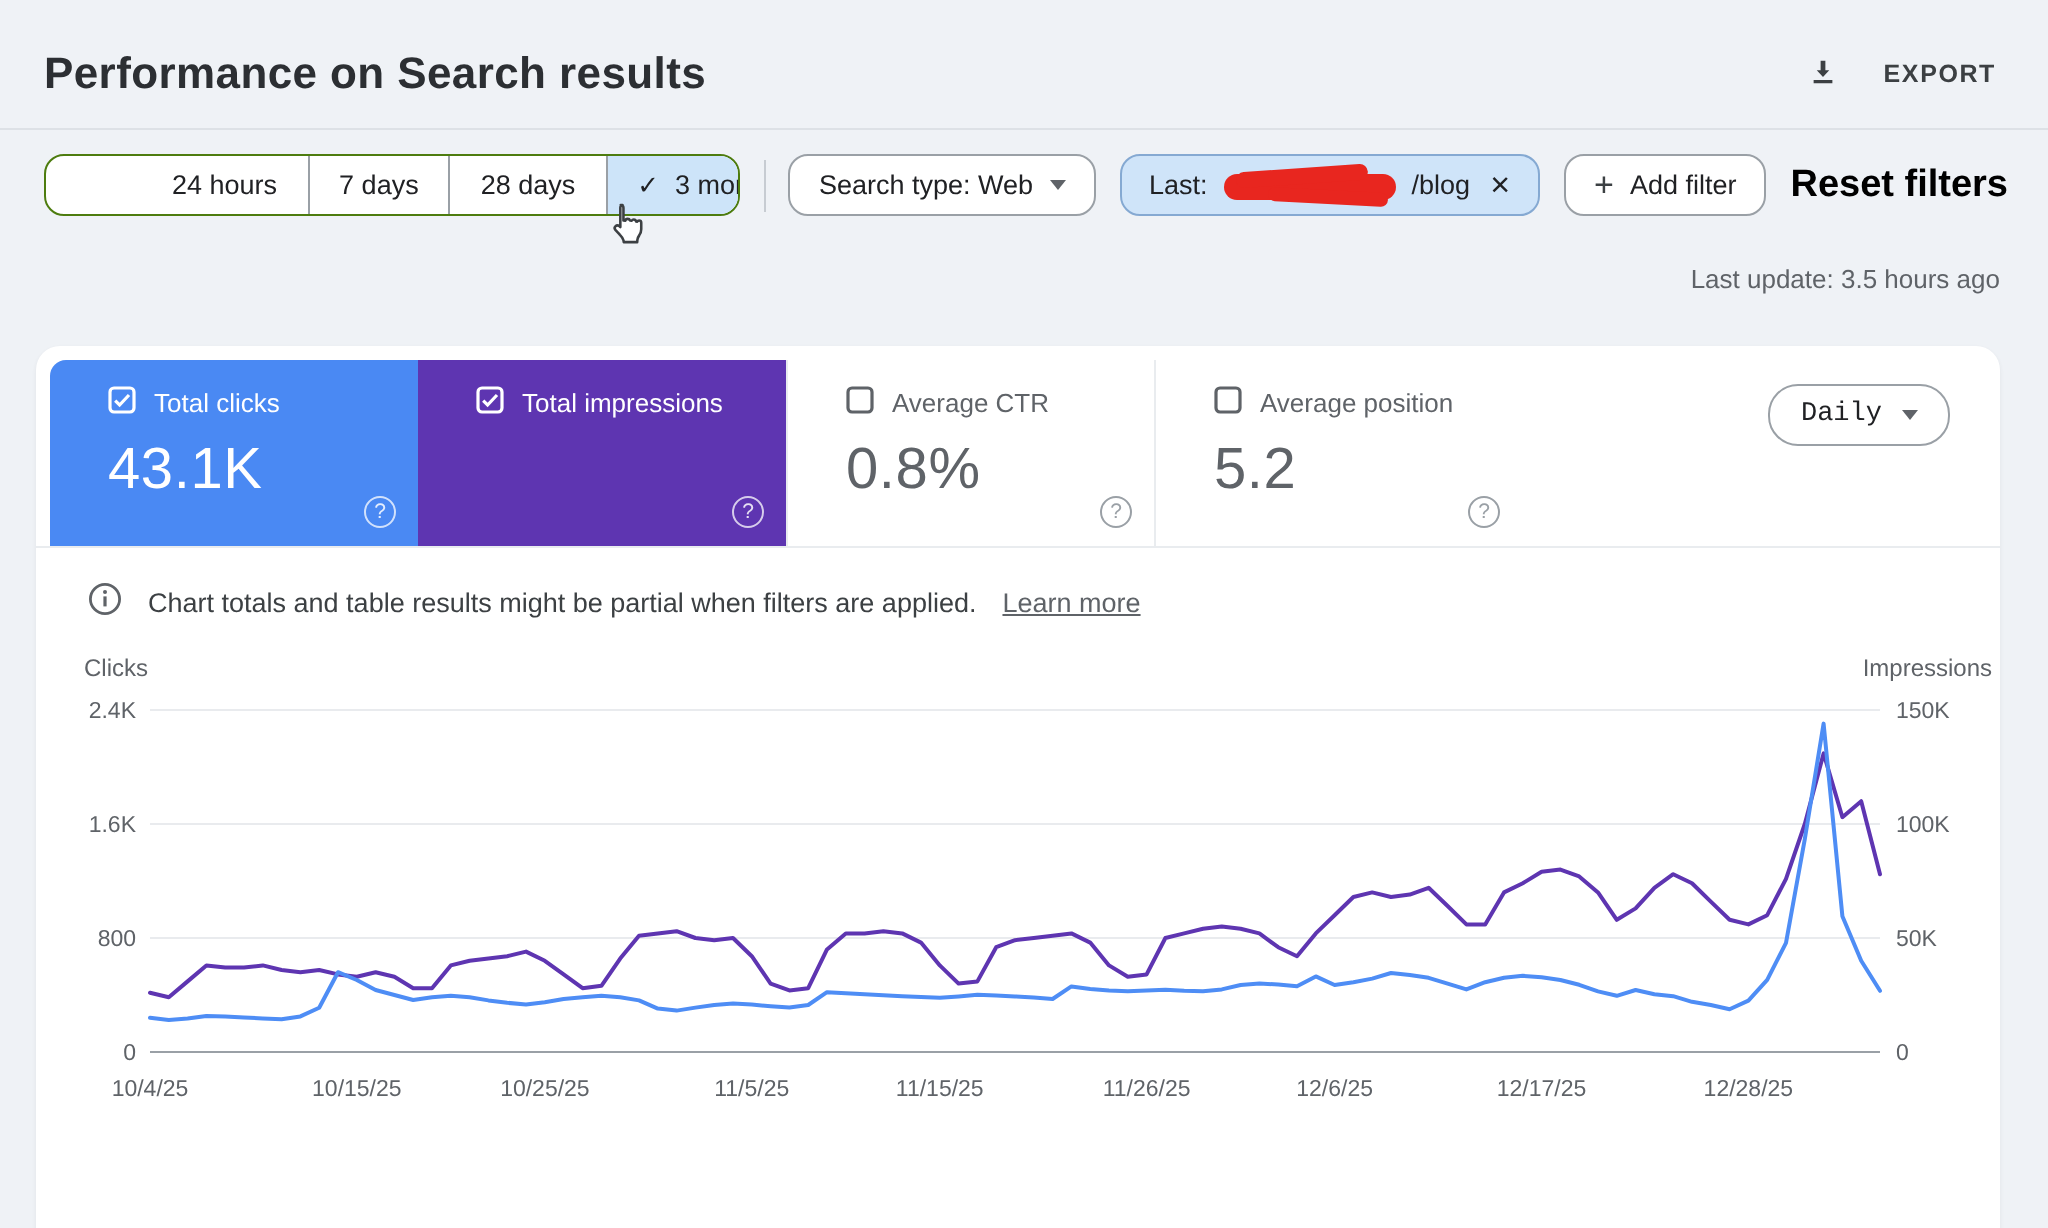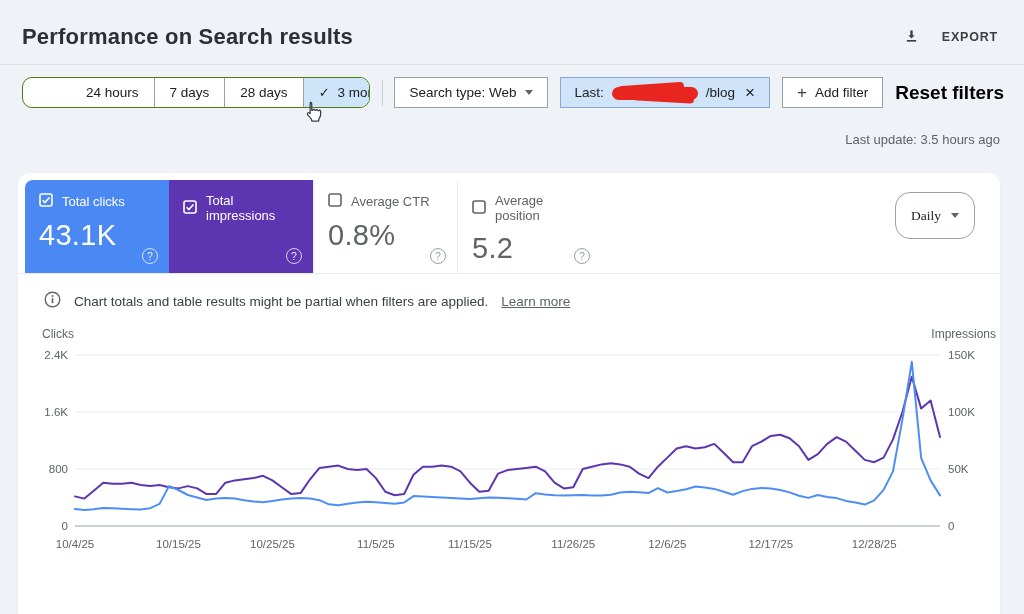--- a/index.html
+++ b/index.html
@@ -14,50 +14,50 @@
 
   
   .filter-row { display:flex; align-items:center; padding:12px 20px 10px 22px; gap:12px; white-space:nowrap; }
   .segmented { display:flex; border:1px solid #4d7c0f; border-radius:10px; background:#fff; overflow:hidden;padding-left:48px; }
   .segment { padding:0 15px; line-height:29px; font-size:13.5px; color:#202124; border-left:1px solid #9aa0a6; cursor:pointer; display:flex; align-items:center; gap:8px; }
   .segment:first-child { border-left:none; }
   .segment.selected { background:#cde4f9; }
   .check-glyph { font-size:13px; }
   .caret { width:0; height:0; border-left:4px solid transparent; border-right:4px solid transparent; border-top:5px solid #5f6368; display:inline-block; }
   .vsep { width:1px; height:26px; background:#c7ccd2; }
-  .chip { display:flex; align-items:center; gap:8px; border:1px solid #9aa0a6; border-radius:0; background:#fff; padding:0 14px; line-height:29px; font-size:13.5px; color:#202124; cursor:pointer; }
+  .chip { display:flex; align-items:center; gap:8px; border:1px solid #9aa0a6; border-radius:10px; background:#fff; padding:0 14px; line-height:29px; font-size:13.5px; color:#202124; cursor:pointer; }
   .chip.page-chip { background:#cfe4f9; border-color:#85a9d2; }
   .chip .x-glyph { font-size:17px; line-height:1; color:#202124; padding-left:2px; cursor:pointer; }
   .plus-glyph { font-size:17px; font-weight:400; color:#3c4043; }
   .reset-link { color:#000000; font-size:19px; font-weight:700; cursor:pointer; }
   .redact { display:inline-block; width:86px; height:13px; background:#e8261f; border-radius:8px; position:relative; top:1px; }
   .redact::before { content:""; position:absolute; left:6px; top:-3px; width:66px; height:8px; background:#e8261f; border-radius:6px; transform:rotate(-4deg); }
   .redact::after { content:""; position:absolute; right:4px; bottom:-2px; width:60px; height:7px; background:#e8261f; border-radius:6px; transform:rotate(3deg); }
 
   .last-update-row { text-align:right; padding:14px 24px 0 0; font-size:13px; color:#5f6368; }
 
   
   .hand-cursor { position:absolute; left:301px; top:100px; z-index:50; pointer-events:none; }
 
   
   .panel { background:#fff; border-radius:12px; margin:26px 24px 0 18px; width:982px; height:470px; box-shadow:0 1px 2px rgba(60,64,67,.08); }
 
   
   .cards-row { display:flex; padding:7px 7px 0 7px; border-bottom:1px solid #e9ecef; height:101px; }
-  .metric-card { width:144px; height:93px; padding:13px 14px; position:relative; background:#fff; color:#5f6368; flex:none; cursor:pointer; }
+  .metric-card { width:184px; height:93px; padding:13px 29px; position:relative; background:#fff; color:#5f6368; flex:none; cursor:pointer; }
   .metric-card.c0 { border-radius:8px 0 0 0; }
   .metric-card.c2, .metric-card.c3 { border-left:1px solid #e9ecef; }
   .metric-card.colored { color:#fff; }
   .card-top { display:flex; align-items:center; gap:9px; font-size:13px; }
   .card-value { font-size:29px; font-weight:400; margin-top:9px; letter-spacing:.3px; }
   .metric-card.colored .card-value { color:#fff; }
   .help-icon { position:absolute; right:11px; bottom:9px; width:16px; height:16px; border-radius:50%; border:1.4px solid #9aa0a6; color:#9aa0a6; font-size:10.5px; display:flex; align-items:center; justify-content:center; }
   .metric-card.colored .help-icon { border-color:rgba(255,255,255,.75); color:rgba(255,255,255,.85); }
   .daily-wrap { flex:1; display:flex; justify-content:flex-end; padding:12px 18px 0 0; }
-  .daily-btn { height:47px; border:1px solid #9aa0a6; border-radius:15px; background:#fff; padding:0 15px; display:flex; align-items:center; gap:10px; font-size:13.5px; color:#202124; font-family:Liberation Serif, serif; cursor:pointer; }
+  .daily-btn { height:31px; border:1px solid #9aa0a6; border-radius:15px; background:#fff; padding:0 15px; display:flex; align-items:center; gap:10px; font-size:13.5px; color:#202124; font-family:Liberation Mono, monospace; cursor:pointer; }
 
   
   .notice-row { display:flex; align-items:center; gap:13px; padding:17px 0 0 26px; font-size:13.5px; color:#3c4043; }
   .learn-more { color:#5f6368; text-decoration:underline; cursor:pointer; }
 
   
   .chart-wrap { padding:14px 0 0 0; }
   text.tick { font-family:"Liberation Sans",sans-serif; font-size:11.5px; fill:#5f6368; }
   text.axis-name { font-family:"Liberation Sans",sans-serif; font-size:12px; fill:#5f6368; }
 </style>

